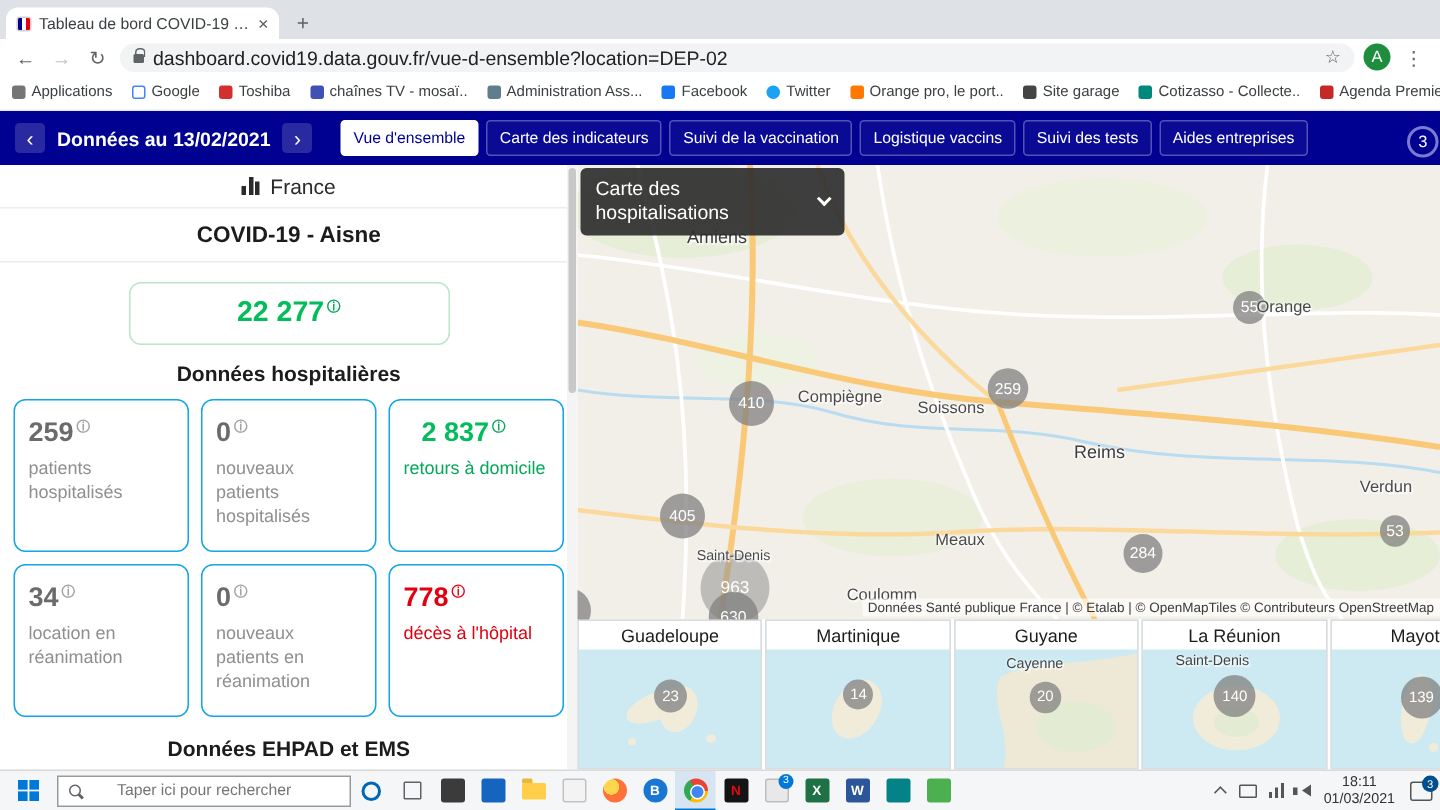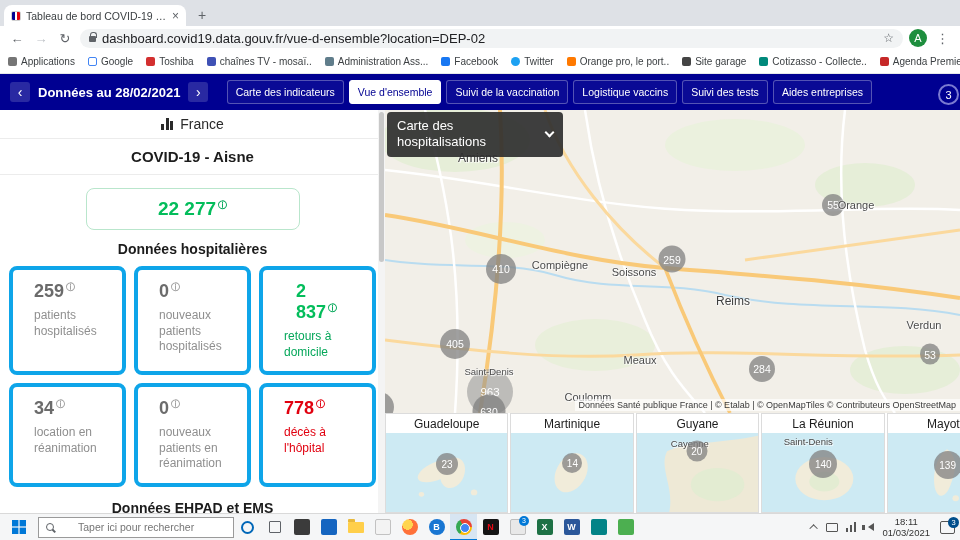--- a/index.html
+++ b/index.html
@@ -47,21 +47,21 @@
   .sidebar { position:absolute; left:0; top:110px; width:385px; height:403px; background:#fff; overflow:hidden; }
   .territory { height:29px; display:flex; align-items:center; justify-content:center; gap:7px; font-size:14px; color:#2a2a2a; border-bottom:1px solid #ececec; cursor:pointer; }
   .chart-icon { display:flex; align-items:flex-end; gap:1.5px; height:12px; }
   .chart-icon i { display:block; width:3px; background:#2a2a2a; }
   .page-title { text-align:center; font-size:15px; font-weight:bold; color:#1c1c1c; padding:9px 0; border-bottom:1px solid #ececec; }
   .vaccine-card { width:214px; margin:13px auto 4px; border:1px solid #b9e6cc; border-radius:8px; padding:9px 10px; text-align:center; }
   .vaccine-value { font-size:19px; font-weight:bold; color:#03bd5b; }
   .vaccine-label { font-size:12px; color:#05a75a; margin-top:3px; line-height:1.3; }
   .section-title { text-align:center; font-weight:bold; font-size:14px; color:#1c1c1c; margin:11px 0 9px; }
   .stats-grid { display:grid; grid-template-columns:repeat(3,1fr); gap:8px; padding:0 9px; }
-  .stat-card { border:4px solid #0ea5e9; border-radius:8px; padding:11px 21px; min-height:102px; background:#fff; }
+  .stat-card { border:1px solid #0ea5e9; border-radius:8px; padding:11px 9px; min-height:102px; background:#fff; }
   .stat-value { font-size:18px; font-weight:bold; }
   .stat-label { font-size:12px; margin-top:6px; line-height:1.3; }
   .c-gray { color:#6b6b6b; } .lab-gray { color:#8f8f8f; }
   .c-green { color:#03bd5b;margin-left:12px; } .lab-green { color:#05a75a; }
   .c-red { color:#e1000f; } .lab-red { color:#e1000f; }
   .info-icon { font-size:9px; color:#a0a0a0; vertical-align:super; margin-left:2px; cursor:pointer; }
   .section-next { margin-top:13px; }
   .sb-track { position:absolute; right:0; top:0; width:7px; height:100%; background:#f4f4f4; }
   .sb-thumb { position:absolute; right:1px; top:2px; width:5px; height:150px; background:#c8c8c8; border-radius:3px; cursor:pointer; }
 
@@ -192,25 +192,25 @@
         <span>Cotizasso - Collecte..</span>
       </span>
     <span class="bm">
         <i class="bmi" style="background:#c62828"></i>
         <span>Agenda Premier Mi...</span>
       </span>
   </div>
 
   <div class="gov-navbar">
     <span class="chev-btn">‹</span>
-    <span class="date-label">Données au 28/02/2021</span>
+    <span class="date-label">Données au 13/02/2021</span>
     <span class="chev-btn">›</span>
     <div class="nav-tabs">
+      <span class="nav-tab active">Vue d'ensemble</span>
       <span class="nav-tab">Carte des indicateurs</span>
-      <span class="nav-tab active">Vue d'ensemble</span>
       <span class="nav-tab">Suivi de la vaccination</span>
       <span class="nav-tab">Logistique vaccins</span>
       <span class="nav-tab">Suivi des tests</span>
       <span class="nav-tab">Aides entreprises</span>
     </div>
   </div>
   <div class="nav-badge">3</div>
 
   <div class="sidebar">
     <div class="territory">
@@ -330,21 +330,21 @@
       <div class="os-title">Martinique</div>
       <div class="os-bubble" style="left:61px;top:49px;width:20px;height:20px">14</div>
     </div>
     <div class="os-card">
       <svg class="os-land" viewBox="0 0 113 100" preserveAspectRatio="none">
         <path d="M113,22 L113,100 L30,100 C35,75 20,55 28,38 C45,28 80,30 113,22 Z" fill="#eee9d6"></path>
         <ellipse cx="75" cy="72" rx="25" ry="17" fill="#e3ecd2"></ellipse>
       </svg>
       <div class="os-title">Guyane</div>
       <span class="os-city" style="left:53px;top:29px">Cayenne</span>
-      <div class="os-bubble" style="left:60px;top:37px;width:21px;height:21px">20</div>
+      <div class="os-bubble" style="left:60px;top:51px;width:21px;height:21px">20</div>
     </div>
     <div class="os-card">
       <svg class="os-land" viewBox="0 0 113 100" preserveAspectRatio="none">
         <ellipse cx="58" cy="66" rx="27" ry="22" fill="#f1ecda"></ellipse>
         <ellipse cx="58" cy="69" rx="14" ry="10" fill="#e3ecd2"></ellipse>
       </svg>
       <div class="os-title">La Réunion</div>
       <span class="os-city" style="left:46px;top:27px">Saint-Denis</span>
       <div class="os-bubble" style="left:61px;top:50px;width:28px;height:28px">140</div>
     </div>

